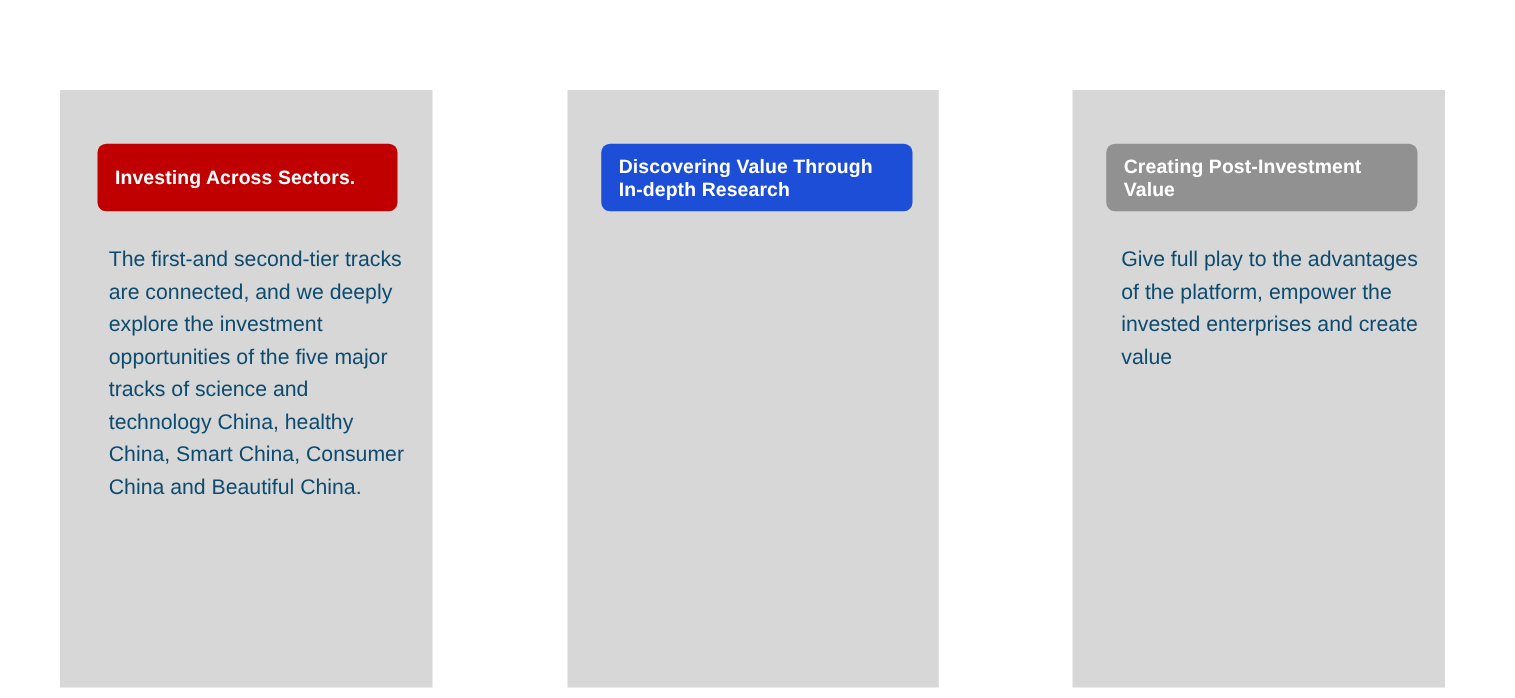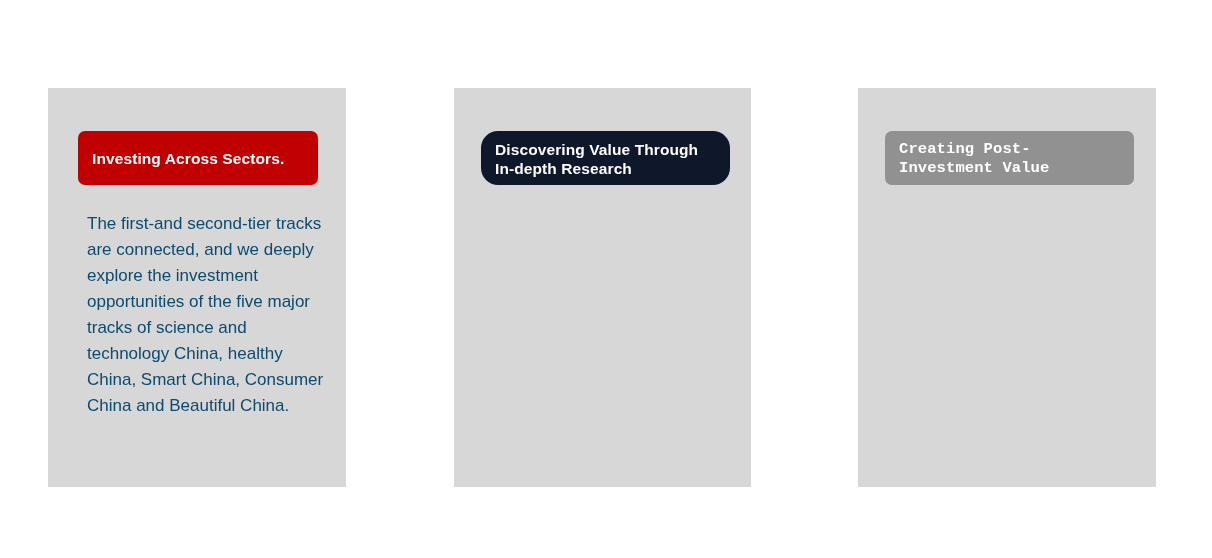--- a/index.html
+++ b/index.html
@@ -17,24 +17,23 @@
   .board {
     position: relative;
     width: 1212px;
     height: 558px;
   }
 
   .card {
     position: absolute;
     top: 72px;
     width: 298px;
-    height: 399px;
+    height: 478px;
     background: #d7d7d7;
     box-sizing: border-box;
-    margin-top: 16px;
   }
   .card-1 { left: 48px; }
   .card-2 { left: 454px; width: 297px; }
   .card-3 { left: 858px; width: 298px; }
 
   .badge {
     position: absolute;
     top: 43px;
     left: 30px;
     width: 240px;
@@ -43,30 +42,30 @@
     box-sizing: border-box;
     padding: 9px 14px 0 14px;
     color: #ffffff;
     font-size: 15.5px;
     font-weight: bold;
     line-height: 19px;
     letter-spacing: 0.1px;
     display: block;
   }
   .card-2 .badge { width: 249px; left: 27px; }
-  .card-3 .badge { width: 249px; left: 27px; font-family: Liberation Mono, monospace; }
+  .card-3 .badge { width: 249px; left: 27px; }
 
   .badge.centered {
     padding-top: 0;
     display: flex;
     align-items: center;
   }
 
   .badge-red   { background: #c00000; }
-  .badge-navy  { background: #0f172a; border-radius: 17px; }
+  .badge-navy  { background: #1d4ed8; }
   .badge-gray  { background: #919191; }
 
   .body-text {
     position: absolute;
     left: 39px;
     top: 123px;
     width: 240px;
     font-size: 17px;
     line-height: 26px;
     color: #0c4a6e;
@@ -84,15 +83,16 @@
     <div class="badge badge-red centered">Investing Across Sectors.</div>
     <div class="body-text">The first-and second-tier tracks are connected, and we deeply explore the investment opportunities of the five major tracks of science and technology China, healthy China, Smart China, Consumer China and Beautiful China.</div>
   </div>
 
   <div class="card card-2">
     <div class="badge badge-navy">Discovering Value Through In-depth Research</div>
   </div>
 
   <div class="card card-3">
     <div class="badge badge-gray">Creating Post-Investment Value</div>
+    <div class="body-text">Give full play to the advantages of the platform, empower the invested enterprises and create value</div>
   </div>
 
 </div>
 
 </body></html>

